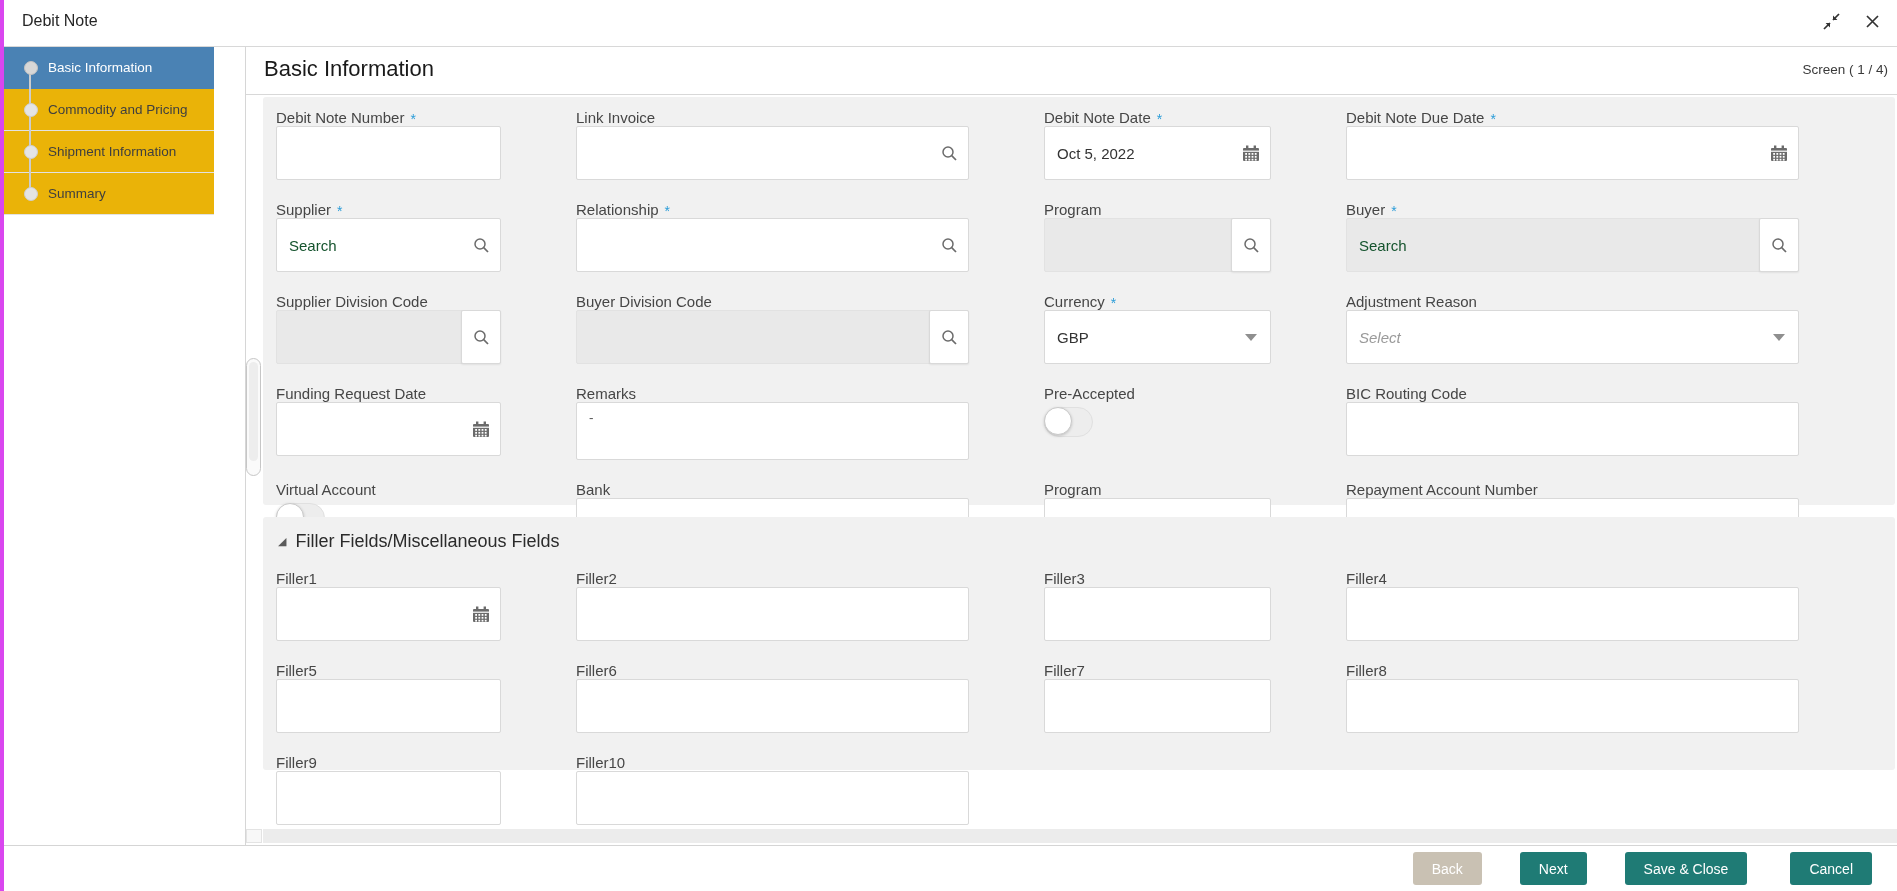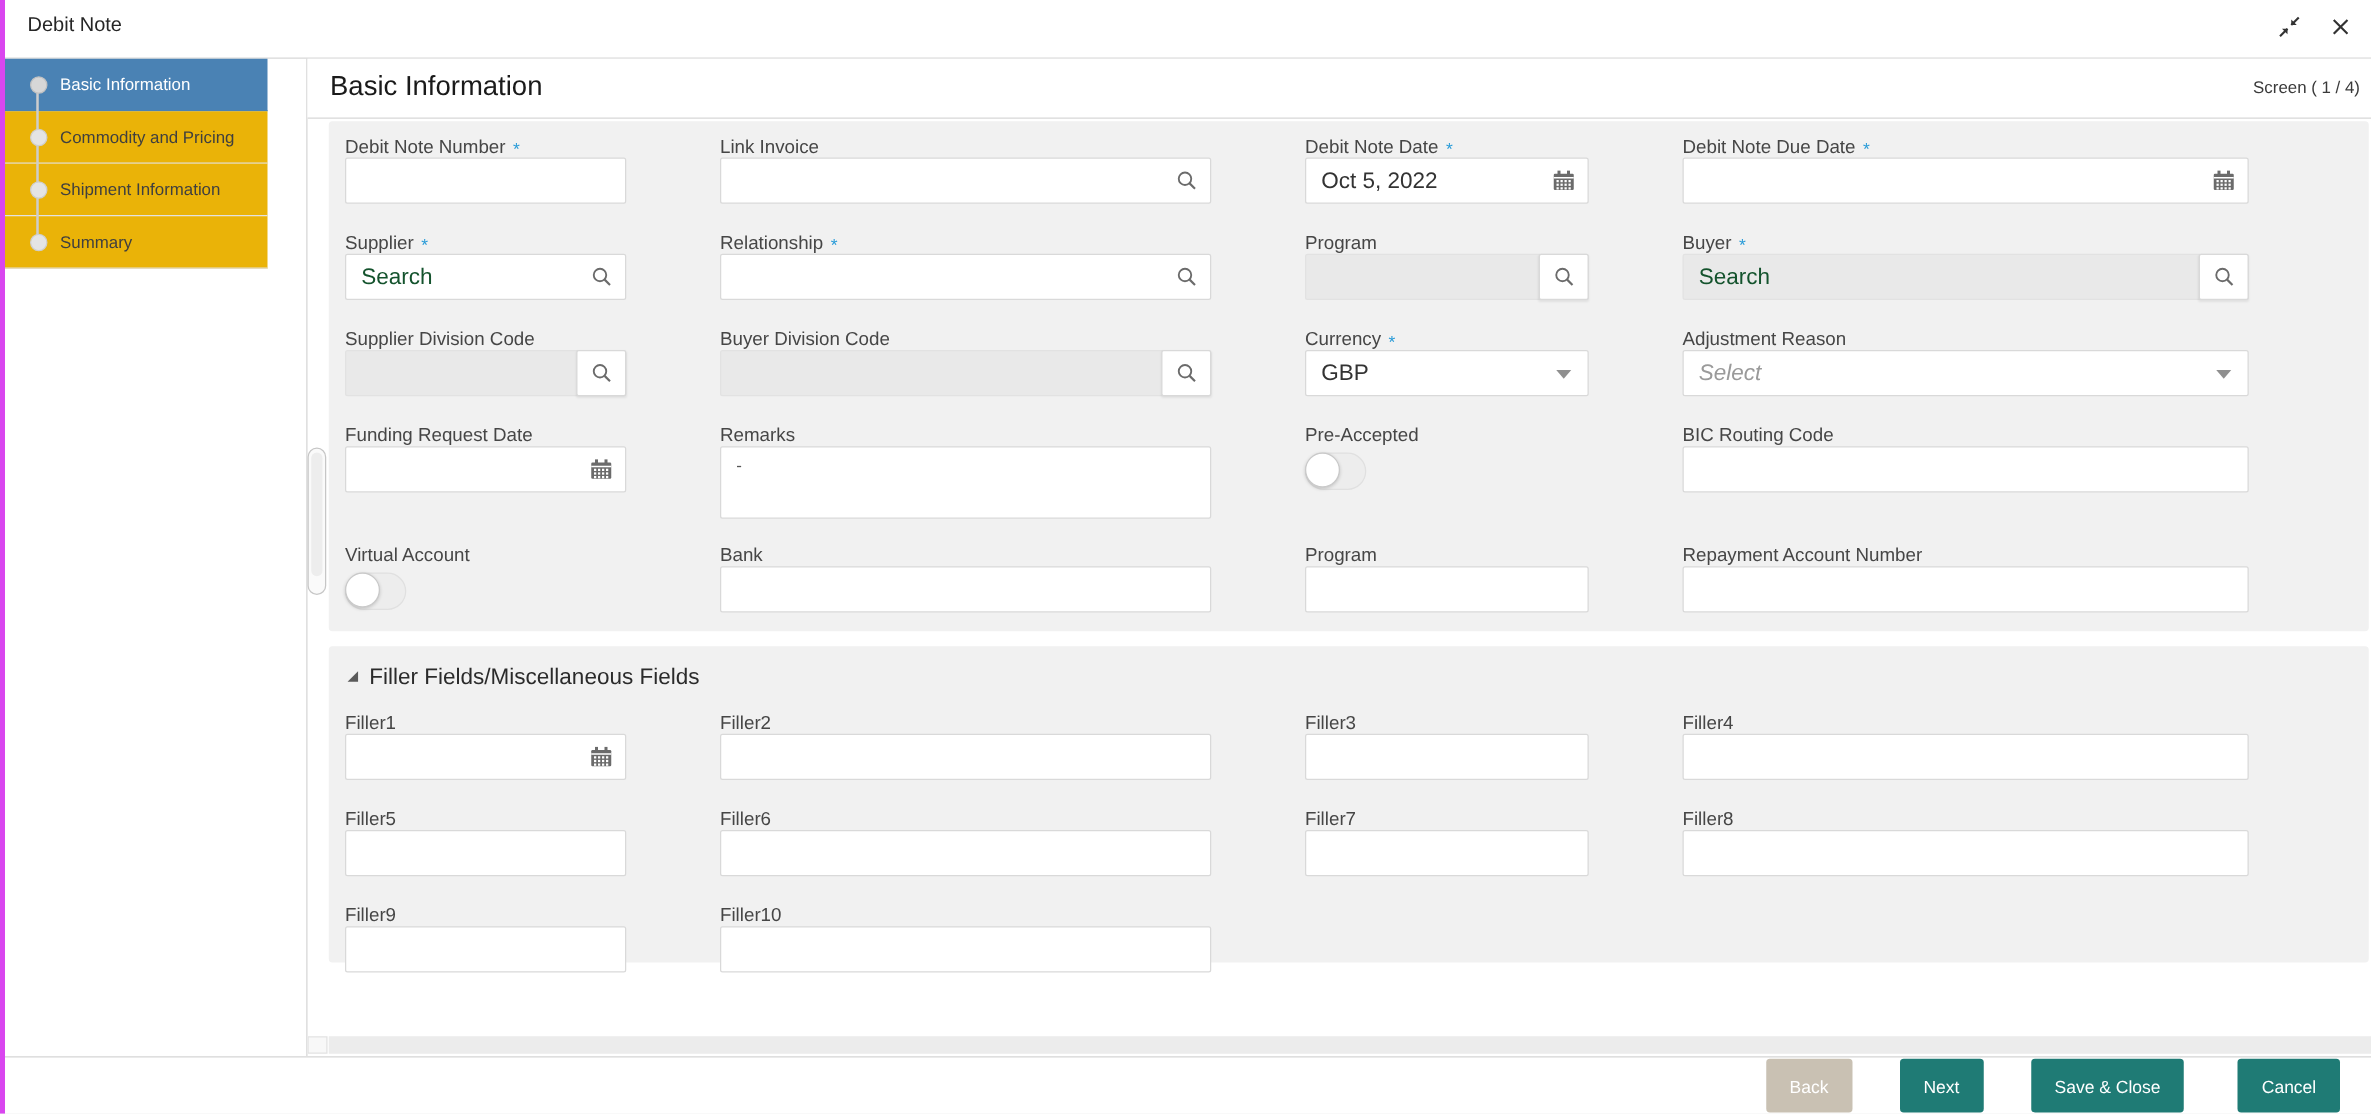--- a/index.html
+++ b/index.html
@@ -34,39 +34,39 @@
   .page-heading{position:absolute;left:18px;top:9px;font-size:22px;color:#1a1a1a;}
   .screen-counter{position:absolute;right:9px;top:15px;font-size:13.5px;color:#3a3a3a;}
   
   .panel{position:absolute;left:259px;width:1632px;background:#f1f1f1;border-radius:3px;box-sizing:border-box;}
   .panel1{top:97px;height:408px;padding:8px 0 0 13px;}
   .panel2{top:517px;height:253px;padding:10px 0 0 13px;}
   .fgrid{display:grid;grid-template-columns:225px 393px 227px 453px;column-gap:75px;row-gap:17px;align-items:start;}
   .field{min-height:60px;}
   .flabel{height:21px;font-size:15px;color:#464646;display:flex;align-items:flex-end;gap:6px;white-space:nowrap;}
   .req{color:#2b9cd8;font-size:14px;line-height:14px;}
-  .control{position:relative;height:37px;background:#fff;border:1px solid #d9d9d9;border-radius:2px;
-    display:flex;align-items:center;padding:0 40px 0 12px;font-size:18px;color:#333;box-sizing:border-box;cursor:text;}
+  .control{position:relative;height:54px;background:#fff;border:1px solid #d9d9d9;border-radius:2px;
+    display:flex;align-items:center;padding:0 40px 0 12px;font-size:15px;color:#333;box-sizing:border-box;cursor:text;}
   .control.gray{background:#e9e9e9;border-color:#e2e2e2;}
   .control.textarea{height:58px;align-items:flex-start;padding-top:7px;font-size:13.5px;color:#555;}
   .ph{color:#14532d;}
   .ph-italic{color:#9a9a9a;font-style:italic;}
   .icon-plain{position:absolute;right:10px;top:50%;margin-top:-9px;width:18px;height:18px;display:flex;align-items:center;justify-content:center;}
   .icon-btn{position:absolute;right:-1px;top:-1px;bottom:-1px;width:38px;background:#fff;border:1px solid #d9d9d9;border-radius:2px;
     display:flex;align-items:center;justify-content:center;cursor:pointer;box-shadow:0 1px 2px rgba(0,0,0,0.07);}
   .ddl-arrow{position:absolute;right:13px;top:50%;margin-top:-3px;width:0;height:0;
     border-left:6px solid transparent;border-right:6px solid transparent;border-top:7px solid #8f8f8f;}
   .toggle{position:relative;margin-top:5px;width:47px;height:28px;border-radius:15px;background:#ededed;border:1px solid #e0e0e0;cursor:pointer;box-sizing:content-box;}
   .knob{position:absolute;left:-1px;top:-1px;width:28px;height:28px;border-radius:50%;background:#fff;border:1px solid #c9c9c9;box-shadow:0 1px 3px rgba(0,0,0,0.18);box-sizing:border-box;}
   .section-header{display:flex;align-items:center;gap:9px;margin:4px 0 14px 2px;font-size:18px;color:#2b2b2b;}
   .tri{font-size:11px;color:#5a5a5a;line-height:11px;cursor:pointer;}
   
   .footer{position:absolute;left:0;right:0;bottom:0;height:46px;background:#fff;border-top:1px solid #d5d5d5;
     display:flex;align-items:center;justify-content:flex-end;padding-right:25px;box-sizing:border-box;gap:20px;}
-  .btn{height:43px;border:none;border-radius:3px;font-size:14px;color:#fff;padding:0 19px;cursor:pointer;
+  .btn{height:33px;border:none;border-radius:3px;font-size:14px;color:#fff;padding:0 19px;cursor:pointer;
     font-family:"Liberation Sans","DejaVu Sans",sans-serif;}
   .btn-disabled{background:#c9c1b3;cursor:default;}
   .btn-teal{background:#1f7b75;margin-left:18px;}
   .btn-cancel{margin-left:23px;}
   svg{display:block;}
 </style>
 </head>
 <body>
 
 <div class="app">

